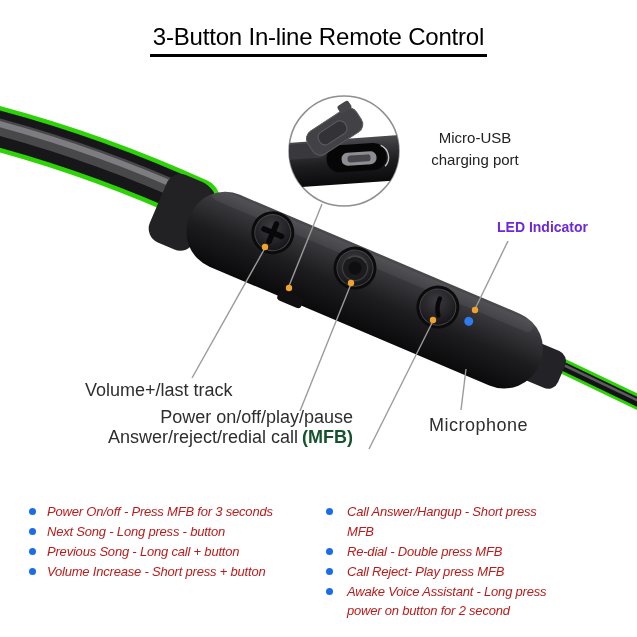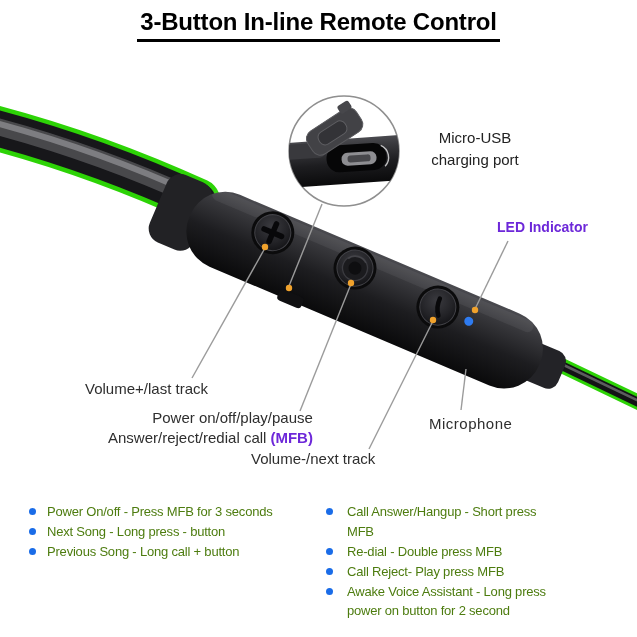--- a/index.html
+++ b/index.html
@@ -4,36 +4,36 @@
 <style>
   :root{
     --accent_green:#2dd306; --led_blue:#2e7bf0; --marker_orange:#f0a22c;
     --bullet_blue:#1a6ce8; --leader_gray:#9b9b9b;
   }
   html,body{margin:0;padding:0;background:#fff;}
   .stage{position:relative;width:637px;height:637px;overflow:hidden;background:#fff;
          font-family:"Liberation Sans",sans-serif;}
   .scene{position:absolute;left:0;top:0;width:637px;height:637px;}
   .title-wrap{position:absolute;left:0;top:8px;width:637px;text-align:center;}
-  .title{display:inline-block;margin:0;font-size:24px;font-weight:bold;color:#000;
+  .title{display:inline-block;margin:15px;font-size:24px;font-weight:normal;color:#000;
          letter-spacing:-0.2px;border-bottom:3px solid #000;padding:0 3px 3px 3px;}
-  .co{position:absolute;color:#2e2e2e;font-size:15px;white-space:nowrap;}
+  .co{position:absolute;color:#2e2e2e;font-size:18px;white-space:nowrap;}
   .co-usb{left:413px;top:119px;width:124px;text-align:center;font-size:15px;line-height:22px;color:#222;margin-top:8px;}
   .co-led{left:497px;top:219px;font-size:14px;font-weight:bold;color:#6d28d9;}
   .co-volplus{left:85px;top:380px;}
   .co-power{left:103px;top:408px;line-height:19.5px;text-align:right;}
   .co-power .l2{padding-left:5px;}
-  .co-power .mfb{font-weight:bold;margin-left:4px;color:#6d28d9;}
+  .co-power .mfb{font-weight:bold;margin-left:4px;color:#14532d;}
   .co-volminus{left:251px;top:450px;}
   .co-mic{left:429px;top:415px;letter-spacing:0.5px;}
   .func-list{position:absolute;top:502px;}
   .list-left{left:29px;width:278px;}
   .list-right{left:326px;width:238px;}
   .func-item{display:flex;align-items:flex-start;margin:0 0 0.5px 0;
-             font-size:13px;line-height:19.5px;letter-spacing:-0.2px;color:#4d7c0f;}
+             font-size:13px;line-height:19.5px;letter-spacing:-0.2px;color:#b91c1c;font-style:italic;}
   .bullet{flex:none;width:7px;height:7px;border-radius:50%;background:var(--bullet_blue);margin-top:6px;}
   .list-left .bullet{margin-right:11px;}
   .list-right .bullet{margin-right:14px;}
   .func-text{white-space:normal;}
   .list-right .func-text{max-width:215px;}
 </style>
 </head>
 <body>
 
 <div class="stage">
@@ -149,37 +149,40 @@
 
   <div class="co co-volplus">Volume+/last track</div>
 
   <div class="co co-power">
     <div>Power on/off/play/pause</div>
     <div class="l2">
       <span>Answer/reject/redial call</span><span class="mfb">(MFB)</span>
     </div>
   </div>
 
-  <div class="co co-volminus">Volume-/next track</div>
 
   <div class="co co-mic">Microphone</div>
 
   <div class="func-list list-left">
     <div class="func-item">
         <span class="bullet"></span>
         <span class="func-text">Power On/off - Press MFB for 3 seconds</span>
       </div>
     <div class="func-item">
         <span class="bullet"></span>
         <span class="func-text">Next Song - Long press - button</span>
       </div>
     <div class="func-item">
         <span class="bullet"></span>
         <span class="func-text">Previous Song - Long call + button</span>
       </div>
+    <div class="func-item">
+        <span class="bullet"></span>
+        <span class="func-text">Volume Increase - Short press + button</span>
+      </div>
   </div>
 
   <div class="func-list list-right">
     <div class="func-item">
         <span class="bullet"></span>
         <span class="func-text">Call Answer/Hangup - Short press MFB</span>
       </div>
     <div class="func-item">
         <span class="bullet"></span>
         <span class="func-text">Re-dial - Double press MFB</span>

